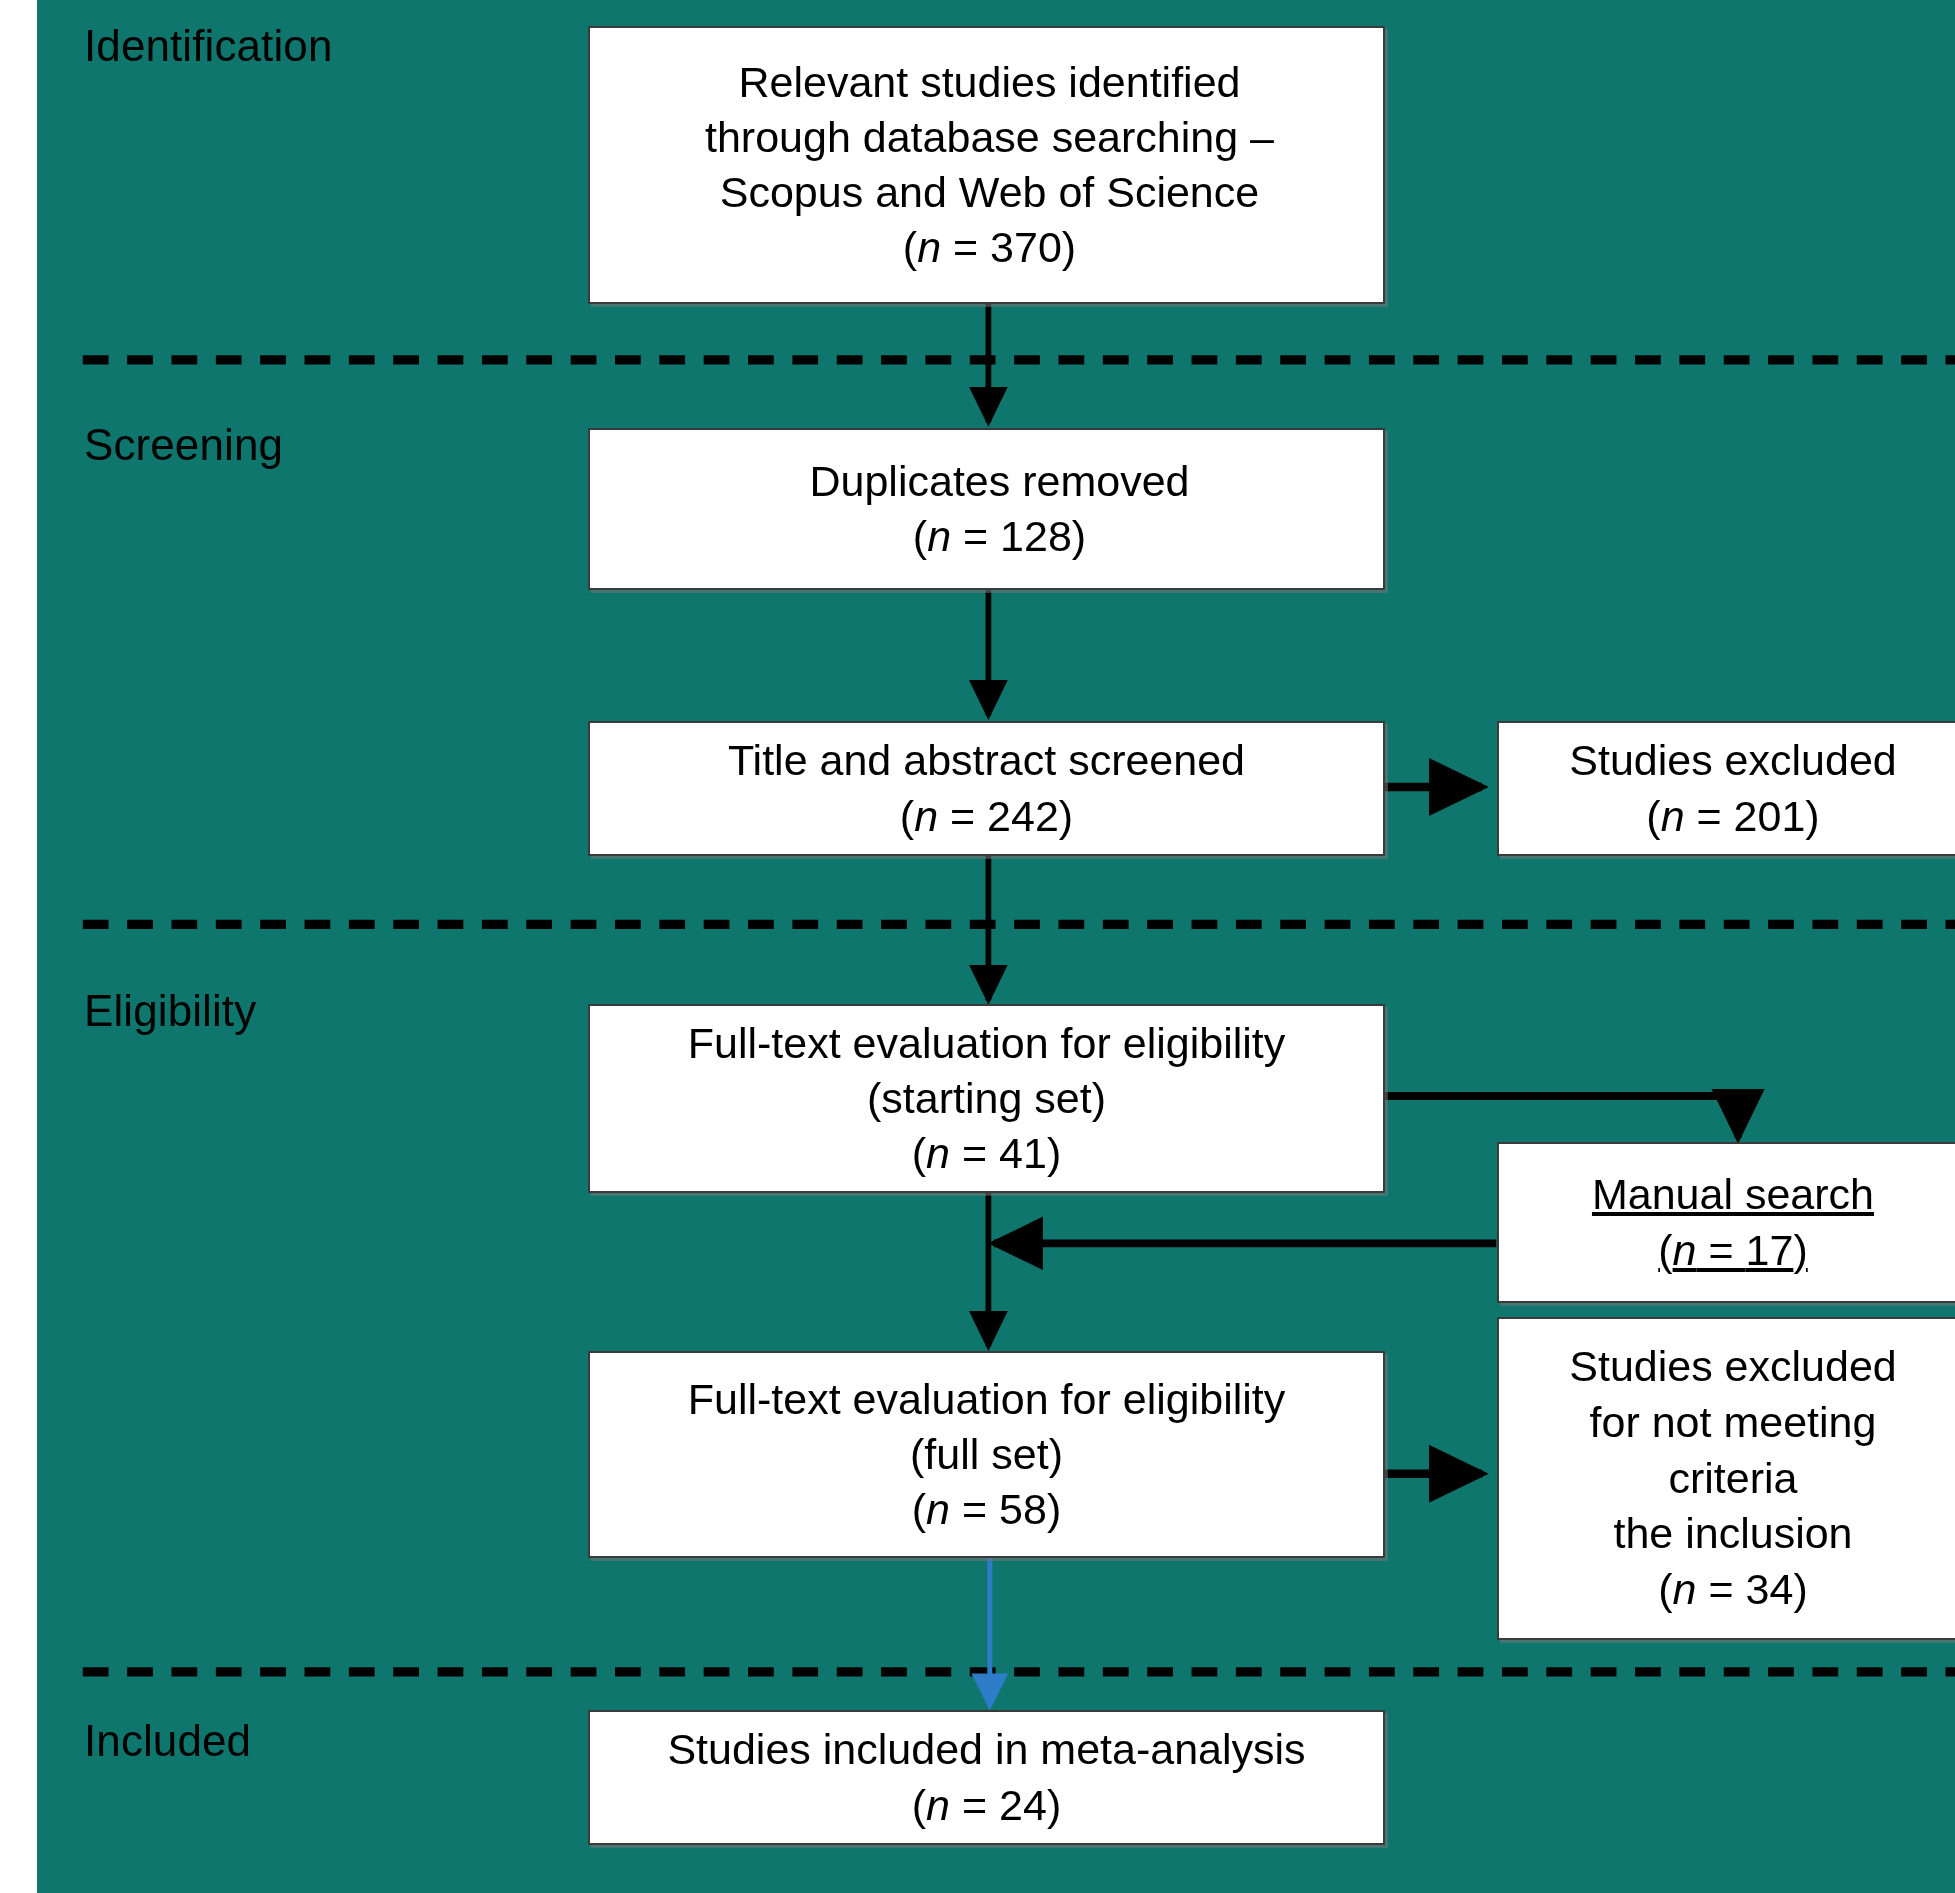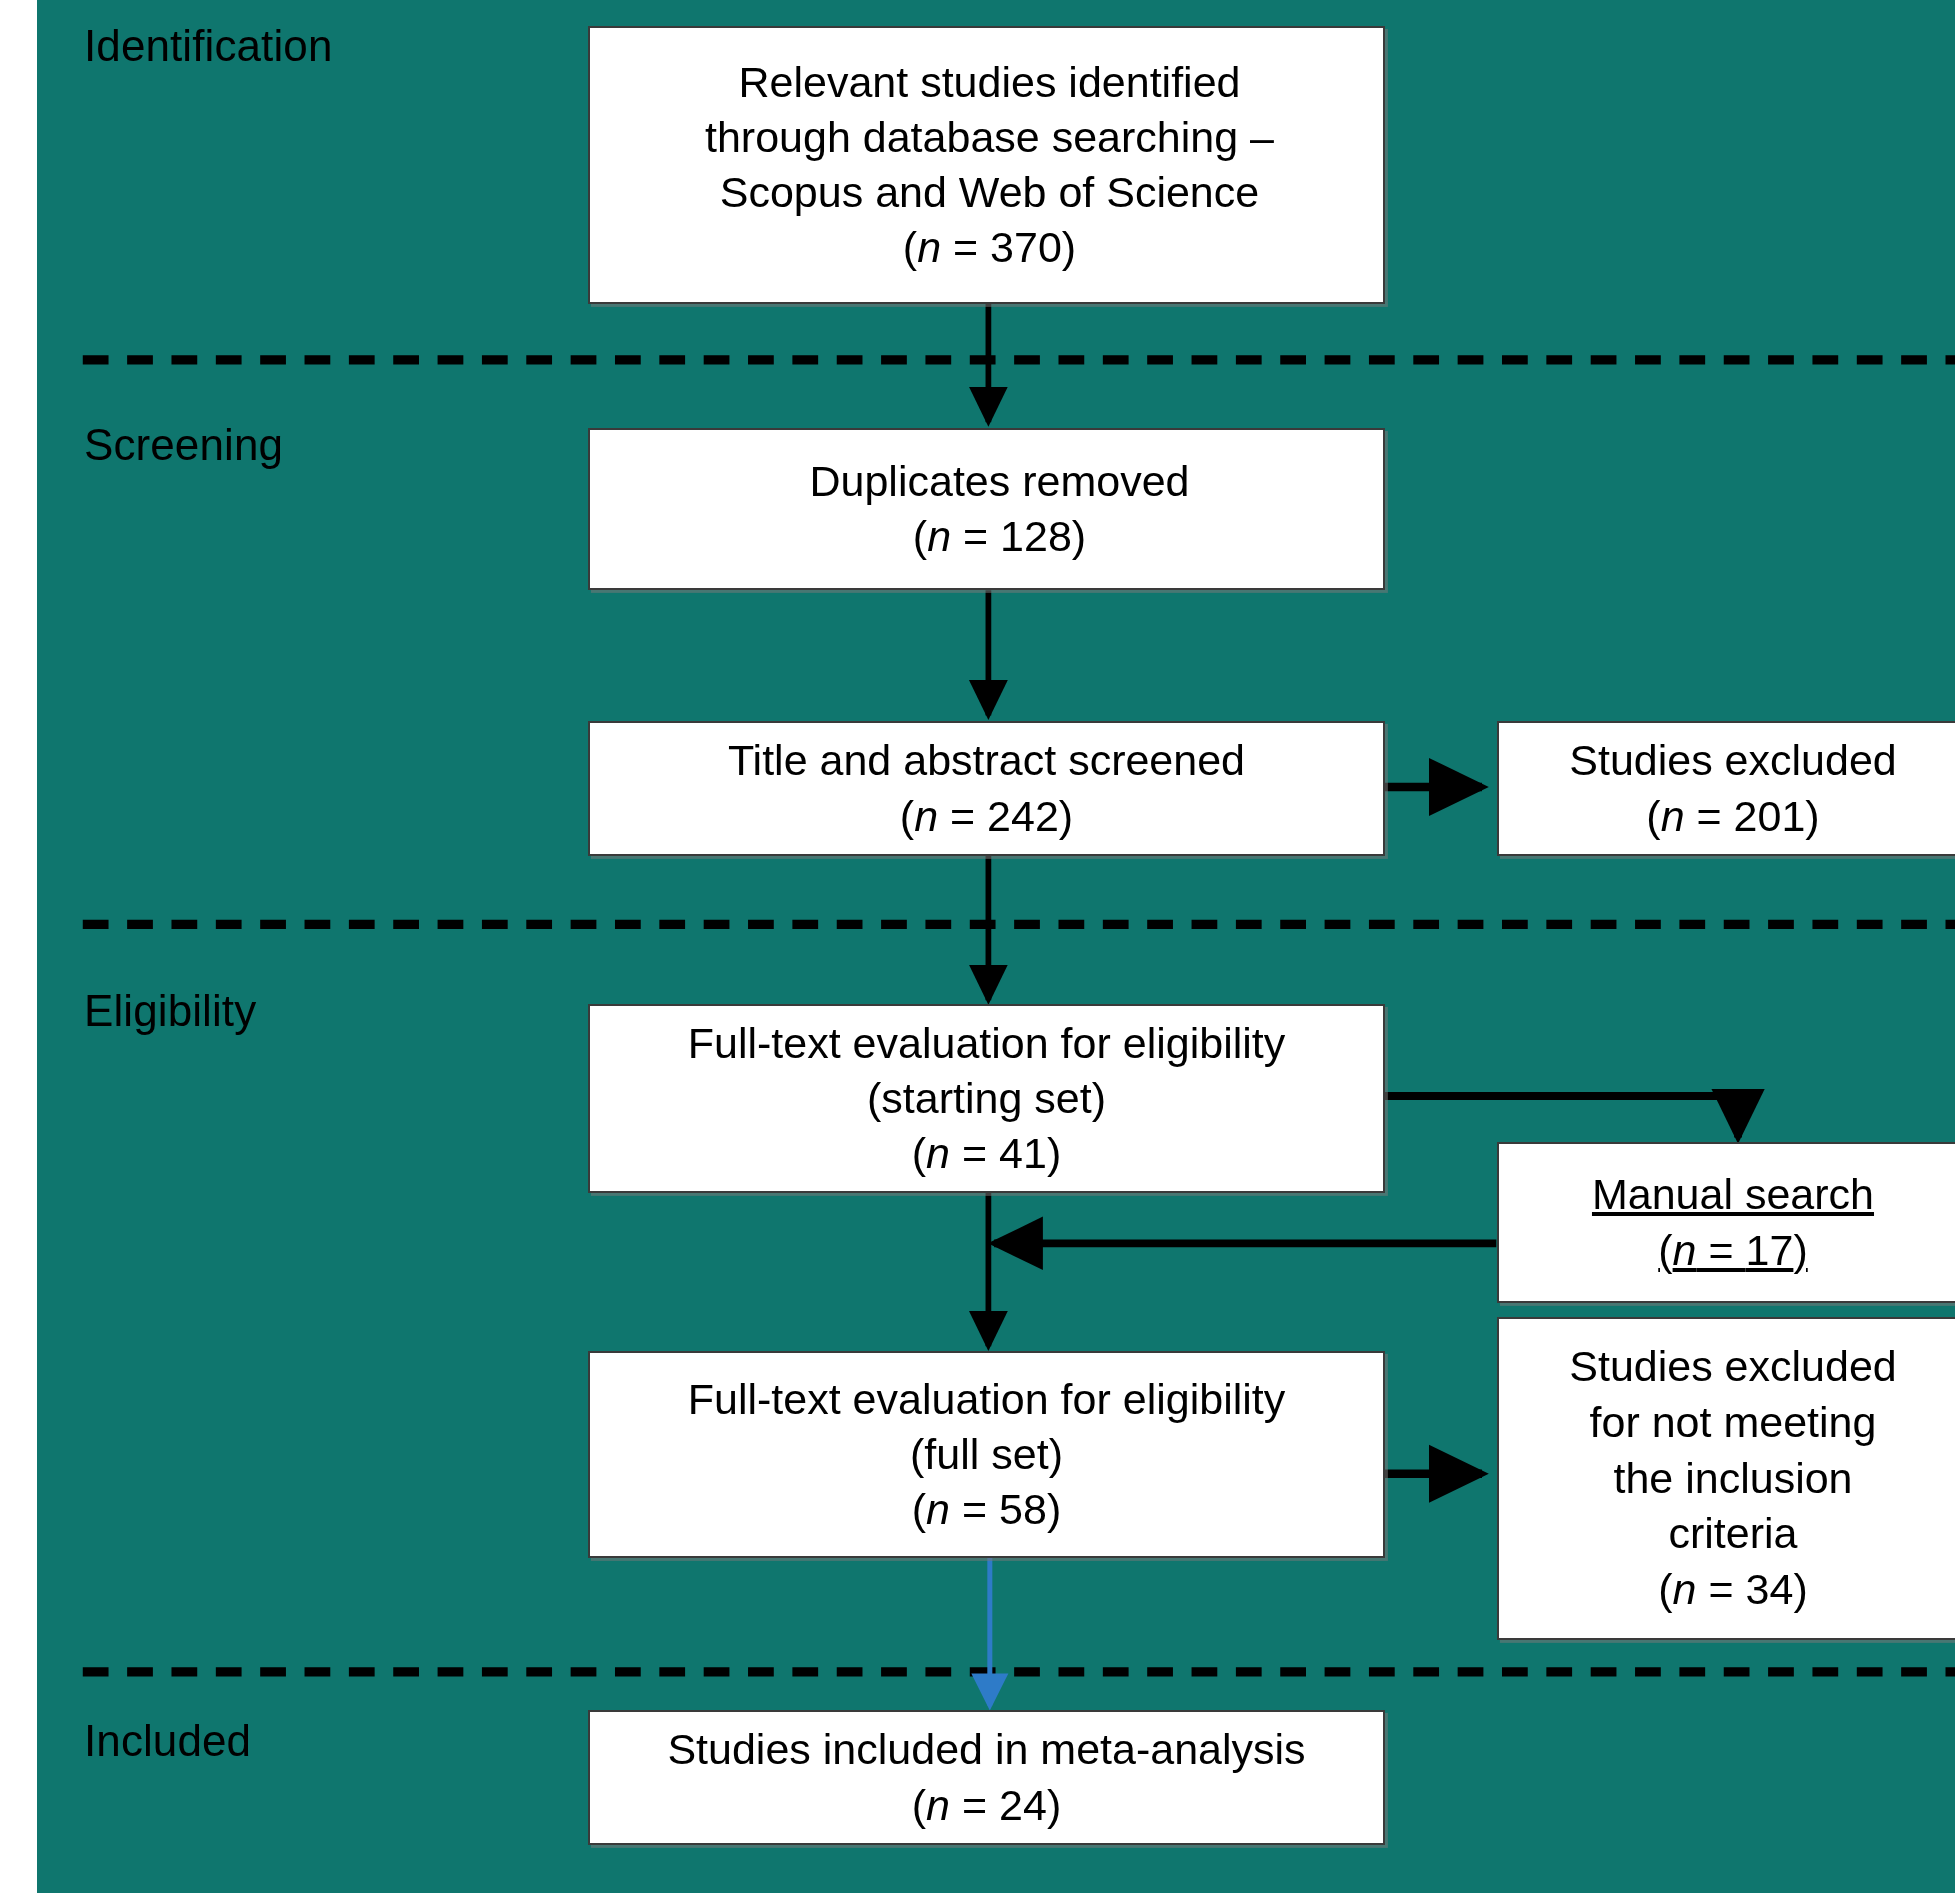--- a/index.html
+++ b/index.html
@@ -161,22 +161,22 @@
       <div>Full-text evaluation for eligibility</div>
       <div>(full set)</div>
       <div>(<span class="n">n</span> = <span>58</span>)</div>
     </div>
   </div>
 
   <div class="flowbox tall" style="left:1460px; top:1317px; width:472px; height:323px;">
     <div class="txt">
       <div>Studies excluded</div>
       <div>for not meeting</div>
+      <div>criteria</div>
       <div>the inclusion</div>
-      <div>criteria</div>
       <div>(<span class="n">n</span> = <span>34</span>)</div>
     </div>
   </div>
 
   <div class="flowbox" style="left:551px; top:1710px; width:797px; height:135px;">
     <div class="txt">
       <div>Studies included in meta-analysis</div>
       <div>(<span class="n">n</span> = <span>24</span>)</div>
     </div>
   </div>

